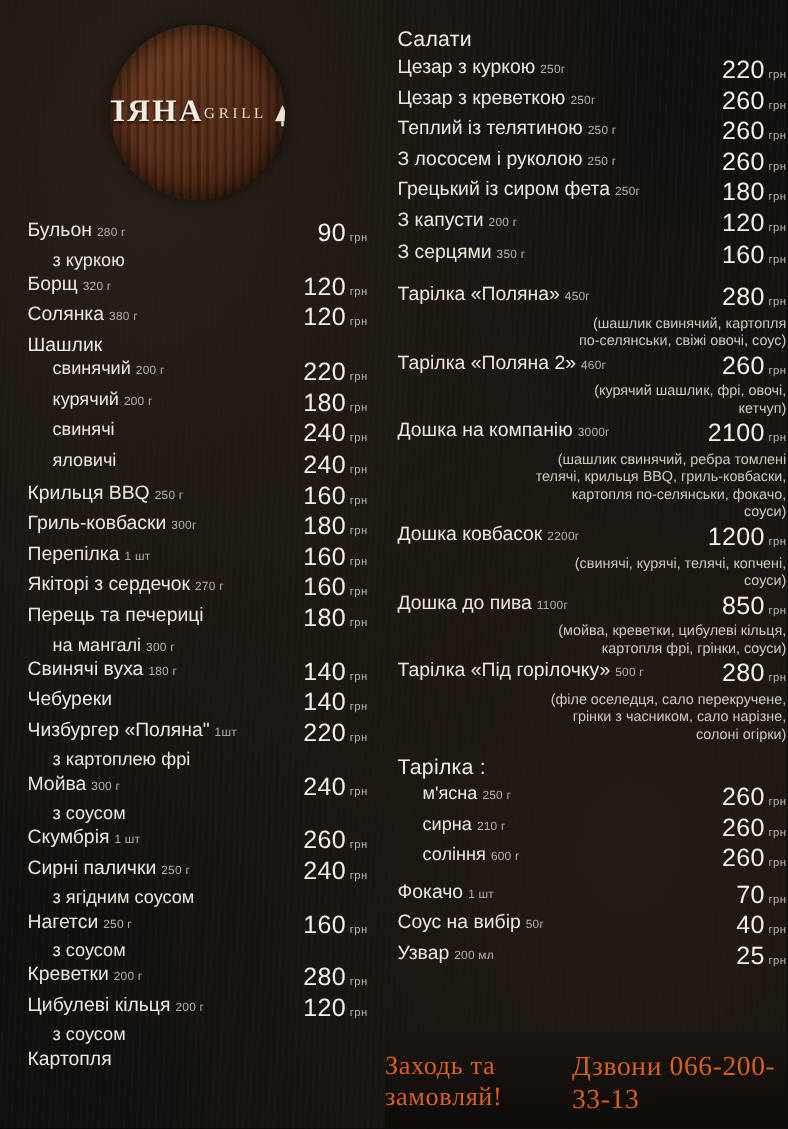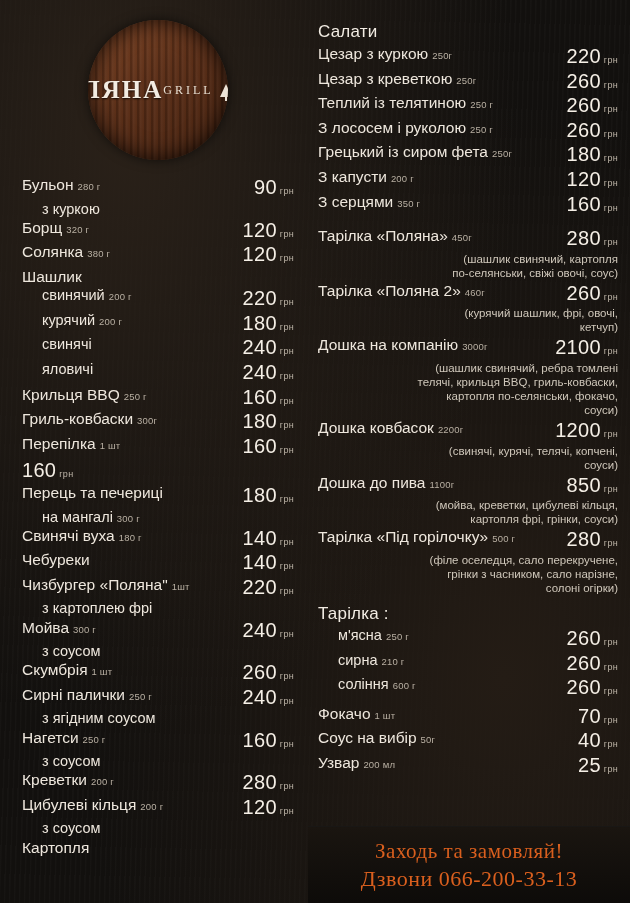--- a/index.html
+++ b/index.html
@@ -168,21 +168,21 @@
 
   
   .footer {
     position: absolute;
     left: 308px;
     bottom: 0;
     width: 322px;
     height: 76px;
     background: linear-gradient(180deg, #1a1510 0%, #0d0b09 100%);
     display: flex;
-    flex-direction: column;
+    flex-direction: row;
     align-items: center;
     justify-content: center;
     border-top: 1px solid rgba(255,255,255,0.05);
   }
   .footer-line1 {
     font-family: "Liberation Serif", serif;
     font-size: 21px;
     color: #d95f1e;
     letter-spacing: .5px;
   }
@@ -256,20 +256,21 @@
           </div>
           <div class="row">
             <div class="name">Гриль-ковбаски<span class="gram">300г</span></div>
             <div class="price">180<span class="cur">грн</span></div>
           </div>
           <div class="row">
             <div class="name">Перепілка<span class="gram">1 шт</span></div>
             <div class="price">160<span class="cur">грн</span></div>
           </div>
           <div class="row">
+            <div class="name">Якіторі з сердечок<span class="gram">270 г</span></div>
             <div class="price">160<span class="cur">грн</span></div>
           </div>
           <div class="row">
             <div class="name">Перець та печериці</div>
             <div class="price">180<span class="cur">грн</span></div>
           </div>
           <div class="row sub">
             <div class="name small">на мангалі<span class="gram">300 г</span></div>
             <div class="price"></div>
           </div>
@@ -331,21 +332,21 @@
           </div>
           <div class="row">
             <div class="name">Картопля</div>
             <div class="price"></div>
           </div>
         </div>
     </div>
   </div>
 
   <div class="col col-right">
-    <div class="section" style="padding-top:22px; padding-left:10px; padding-right:12px;">
+    <div class="section" style="padding-top:22px; padding-left:10px; padding-right:1px;">
 
       <div class="sec-title">Салати</div>
       <div id="salad-rows">
           <div class="row">
             <div class="name">Цезар з куркою<span class="gram">250г</span></div>
             <div class="price">220<span class="cur">грн</span></div>
           </div>
           <div class="row">
             <div class="name">Цезар з креветкою<span class="gram">250г</span></div>
             <div class="price">260<span class="cur">грн</span></div>

